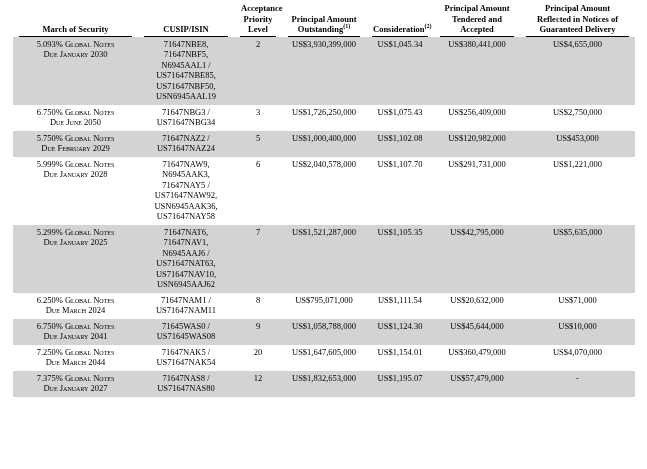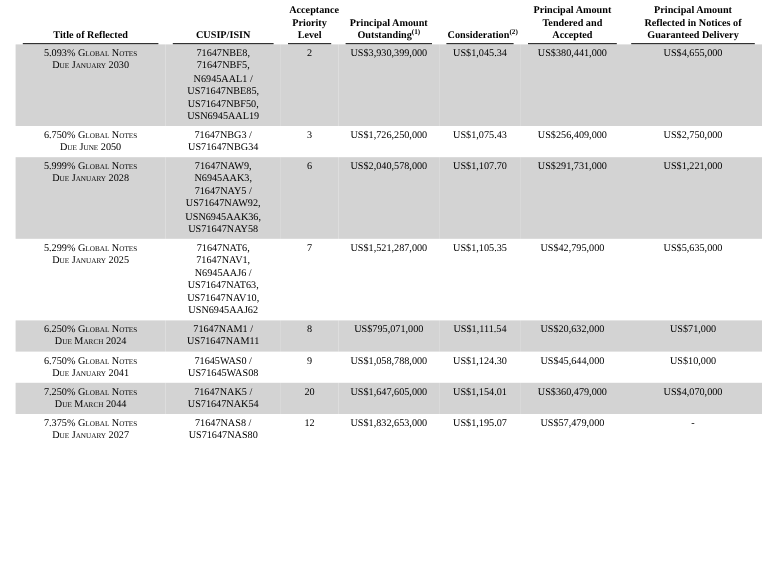--- a/index.html
+++ b/index.html
@@ -39,21 +39,21 @@
         <col style="width:96px">
         <col style="width:48px">
       <col style="width:84px">
         <col style="width:68px">
         <col style="width:86px">
       <col style="width:115px">
     </colgroup>
     <thead>
       <tr>
         <th>
-            <div class="h-inner"><span>Title of Reflected</span><sup class="fn"></sup></div>
+            <div class="h-inner"><span>March of Security</span><sup class="fn"></sup></div>
           </th>
         <th>
             <div class="h-inner"><span>CUSIP/ISIN</span><sup class="fn"></sup></div>
           </th>
         <th>
             <div class="h-inner"><span>Acceptance
 Priority
 Level</span><sup class="fn"></sup></div>
           </th>
         <th>
@@ -94,20 +94,31 @@
       <tr>
         <td class="c-title">6.750% Global Notes
 Due June 2050</td>
         <td>71647NBG3 /
 US71647NBG34</td>
         <td>3</td>
         <td>US$1,726,250,000</td>
         <td>US$1,075.43</td>
         <td>US$256,409,000</td>
         <td>US$2,750,000</td>
+      </tr>
+      <tr>
+        <td class="c-title">5.750% Global Notes
+Due February 2029</td>
+        <td>71647NAZ2 /
+US71647NAZ24</td>
+        <td>5</td>
+        <td>US$1,000,400,000</td>
+        <td>US$1,102.08</td>
+        <td>US$120,982,000</td>
+        <td>US$453,000</td>
       </tr>
       <tr>
         <td class="c-title">5.999% Global Notes
 Due January 2028</td>
         <td>71647NAW9,
 N6945AAK3,
 71647NAY5 /
 US71647NAW92,
 USN6945AAK36,
 US71647NAY58</td>

